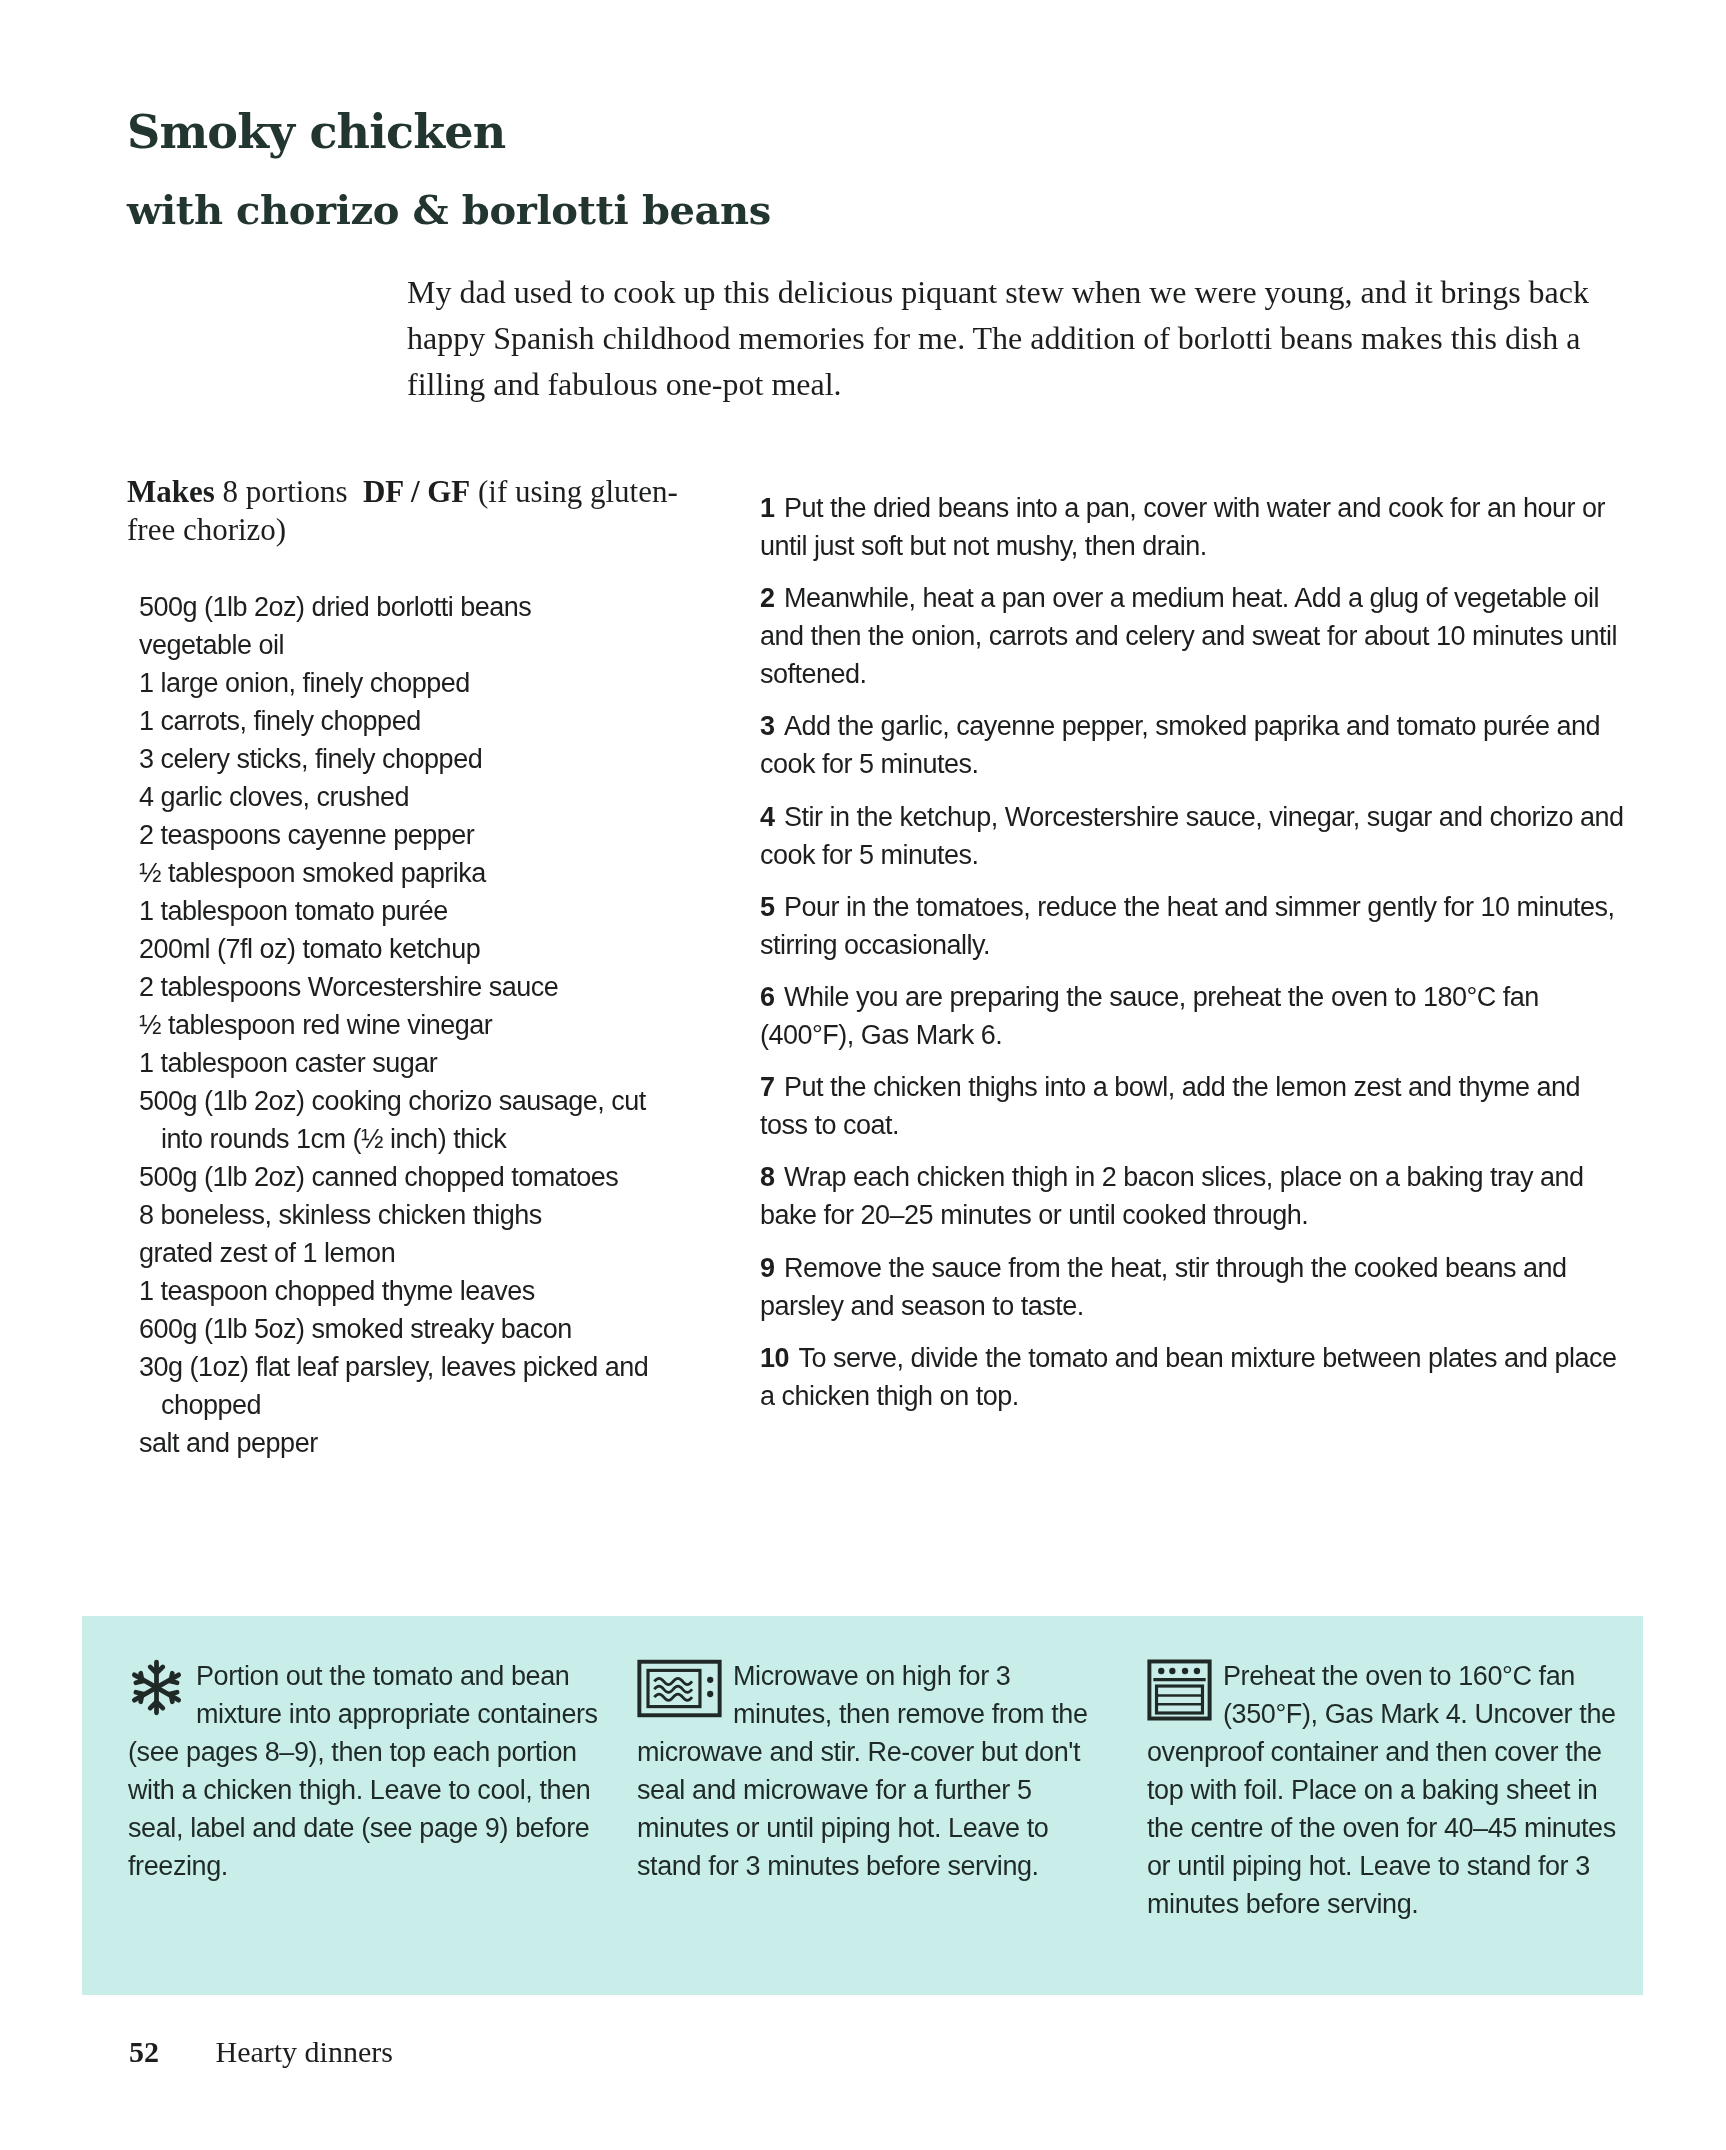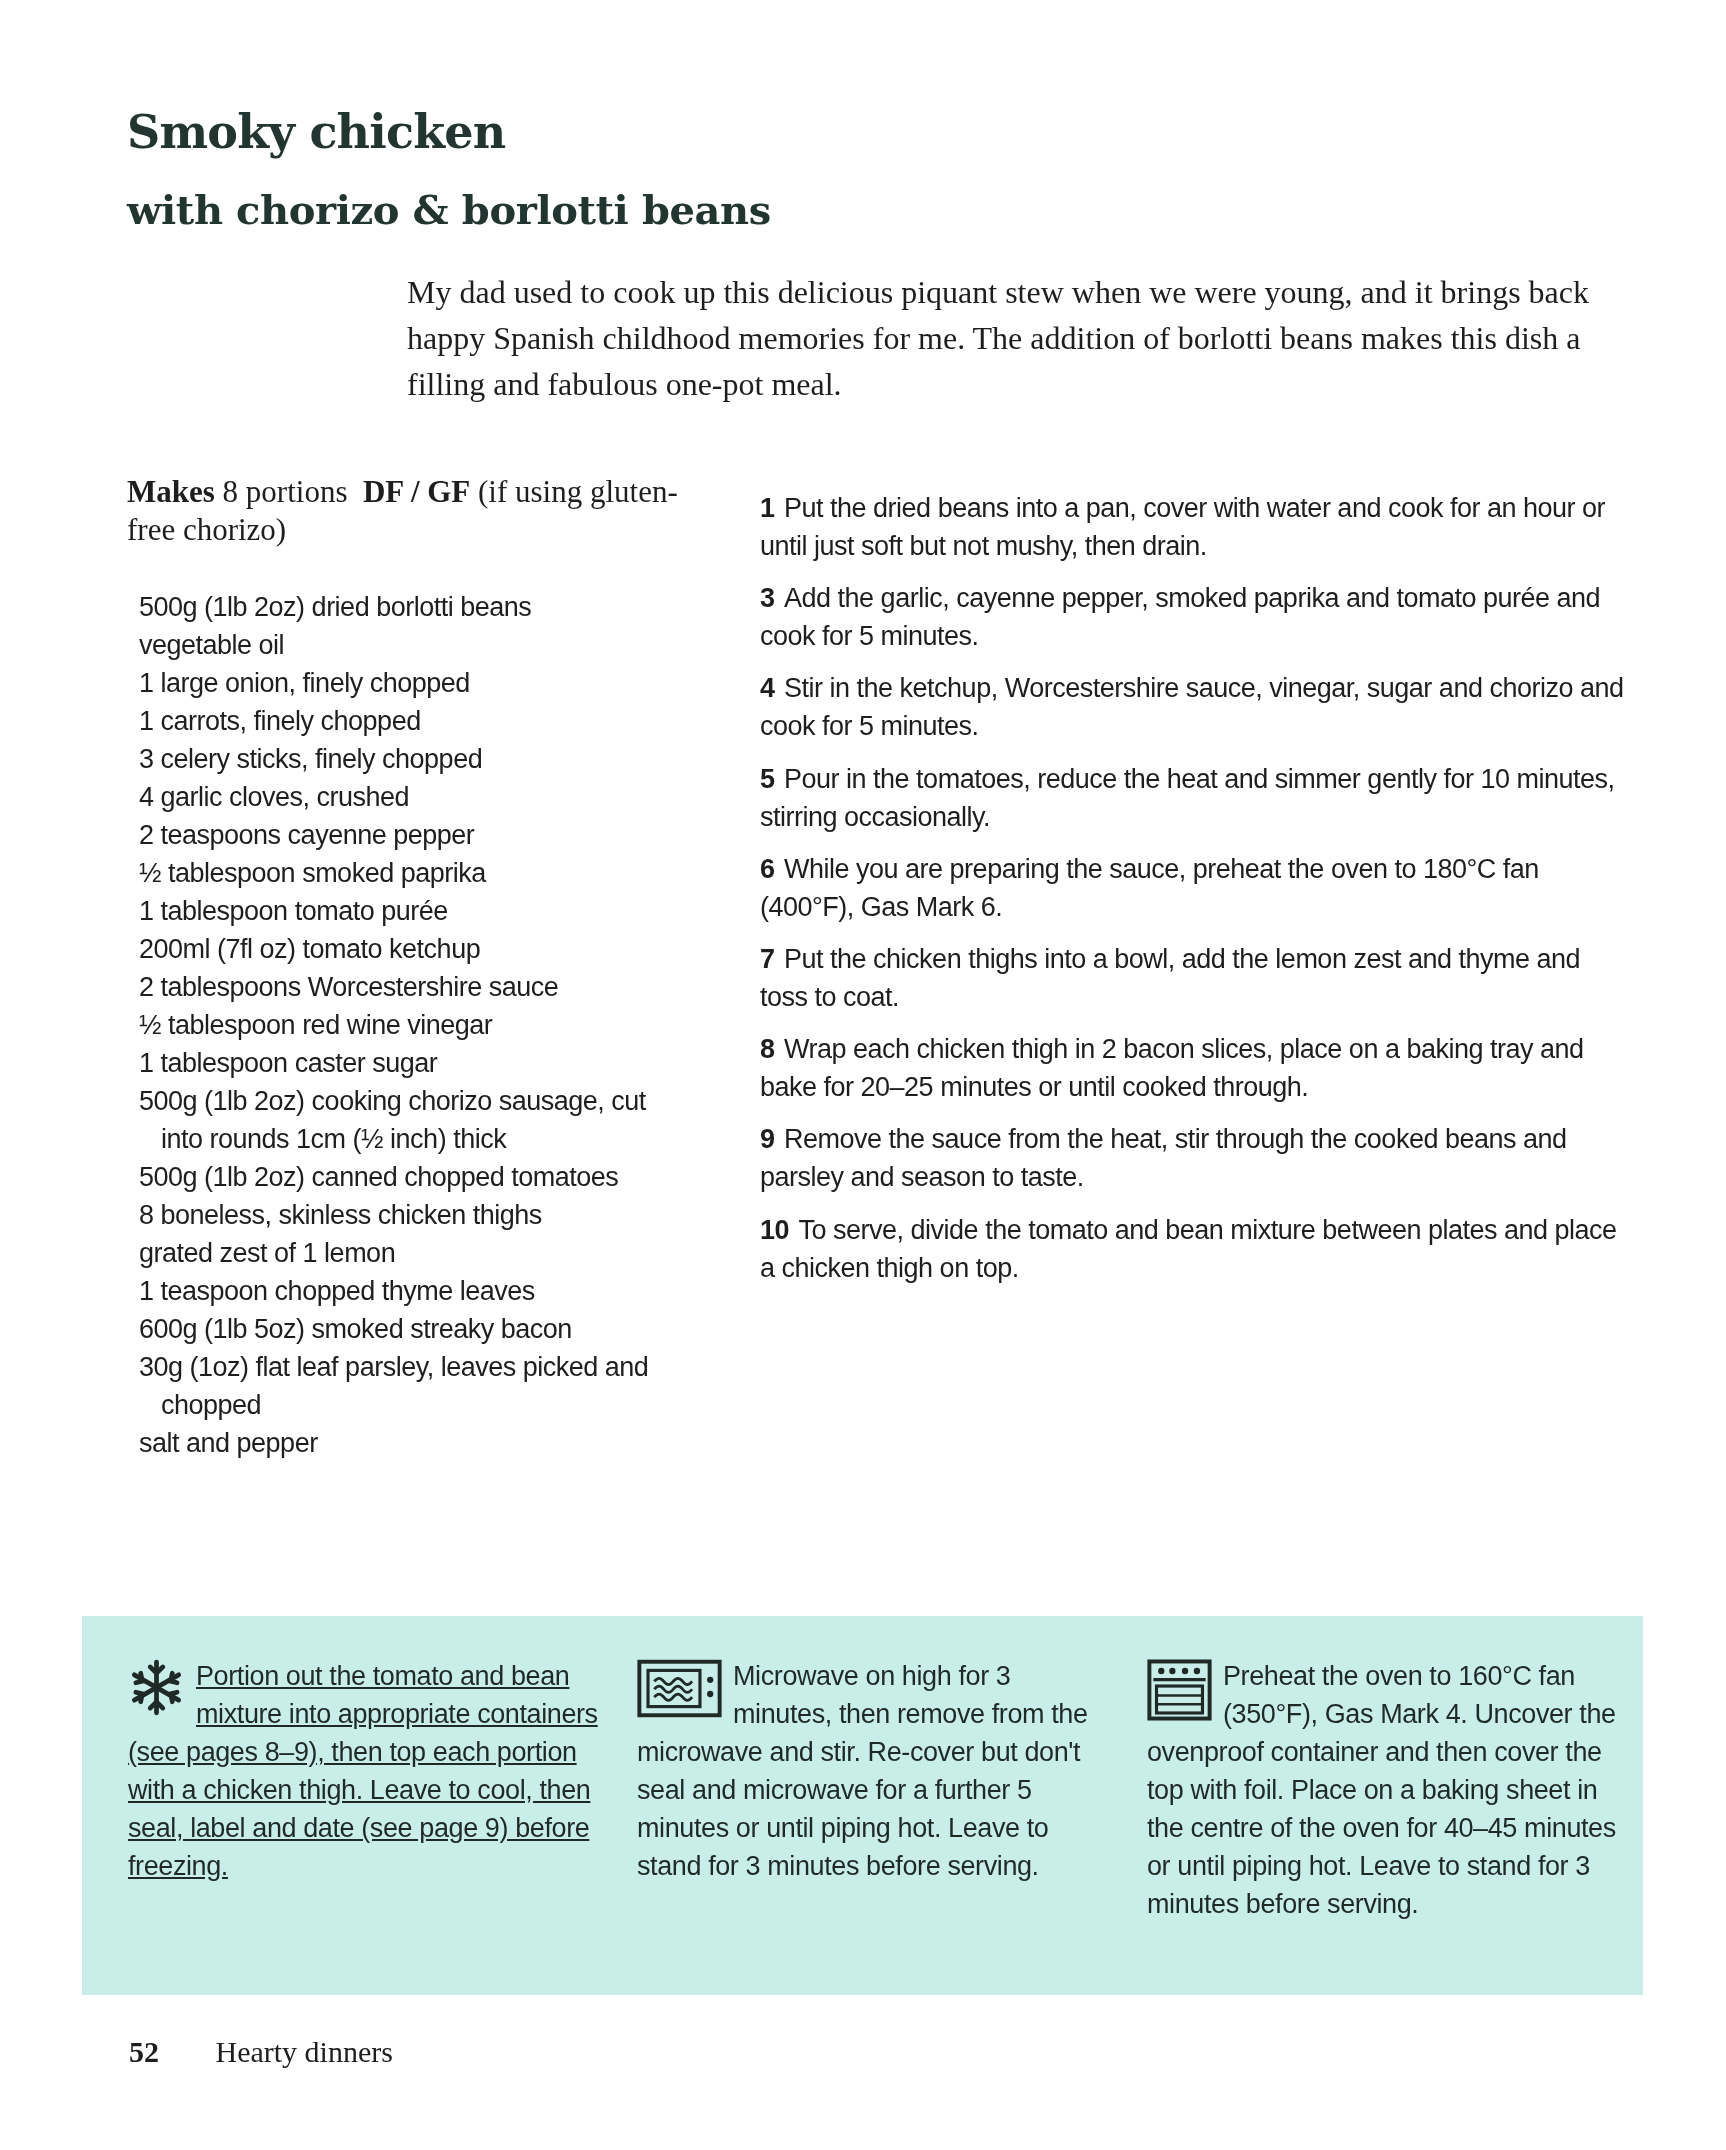--- a/index.html
+++ b/index.html
@@ -53,21 +53,21 @@
   #storage {
     position: absolute; left: 82px; top: 1616px; width: 1561px; height: 379px;
     background: #c9eeea;
   }
   .panel {
     position: absolute; top: 41px;
     font-family: "Liberation Sans", sans-serif; font-size: 27px; line-height: 38px;
     color: #1f2a27; letter-spacing: -0.4px;
   }
   .panel .ico { float: left; margin-right: 11px; margin-top: 1.6px; }
-  #panel-freeze { left: 46px; width: 475px; text-decoration: underline; }
+  #panel-freeze { left: 46px; width: 475px; }
   #panel-micro { left: 555px; width: 475px; }
   #panel-oven { left: 1065px; width: 475px; }
 
   #footer {
     position: absolute; left: 129px; top: 2030px; white-space: nowrap;
     font-family: "Liberation Serif", serif; font-size: 30px; line-height: 43px; color: #1c1f1e;
   }
   #footer .page { font-weight: bold; margin-right: 49px; }
 </style>
 </head>
@@ -105,20 +105,21 @@
       <li>grated zest of 1 lemon</li>
       <li>1 teaspoon chopped thyme leaves</li>
       <li>600g (1lb 5oz) smoked streaky bacon</li>
       <li>30g (1oz) flat leaf parsley, leaves picked and chopped</li>
       <li>salt and pepper</li>
     </ul>
 </div>
 
 <ol id="method">
     <li><span class="num">1</span><span>Put the dried beans into a pan, cover with water and cook for an hour or until just soft but not mushy, then drain.</span></li>
+    <li><span class="num">2</span><span>Meanwhile, heat a pan over a medium heat. Add a glug of vegetable oil and then the onion, carrots and celery and sweat for about 10 minutes until softened.</span></li>
     <li><span class="num">3</span><span>Add the garlic, cayenne pepper, smoked paprika and tomato purée and cook for 5 minutes.</span></li>
     <li><span class="num">4</span><span>Stir in the ketchup, Worcestershire sauce, vinegar, sugar and chorizo and cook for 5 minutes.</span></li>
     <li><span class="num">5</span><span>Pour in the tomatoes, reduce the heat and simmer gently for 10 minutes, stirring occasionally.</span></li>
     <li><span class="num">6</span><span>While you are preparing the sauce, preheat the oven to 180°C fan (400°F), Gas Mark 6.</span></li>
     <li><span class="num">7</span><span>Put the chicken thighs into a bowl, add the lemon zest and thyme and toss to coat.</span></li>
     <li><span class="num">8</span><span>Wrap each chicken thigh in 2 bacon slices, place on a baking tray and bake for 20–25 minutes or until cooked through.</span></li>
     <li><span class="num">9</span><span>Remove the sauce from the heat, stir through the cooked beans and parsley and season to taste.</span></li>
     <li><span class="num">10</span><span>To serve, divide the tomato and bean mixture between plates and place a chicken thigh on top.</span></li>
   </ol>
 

